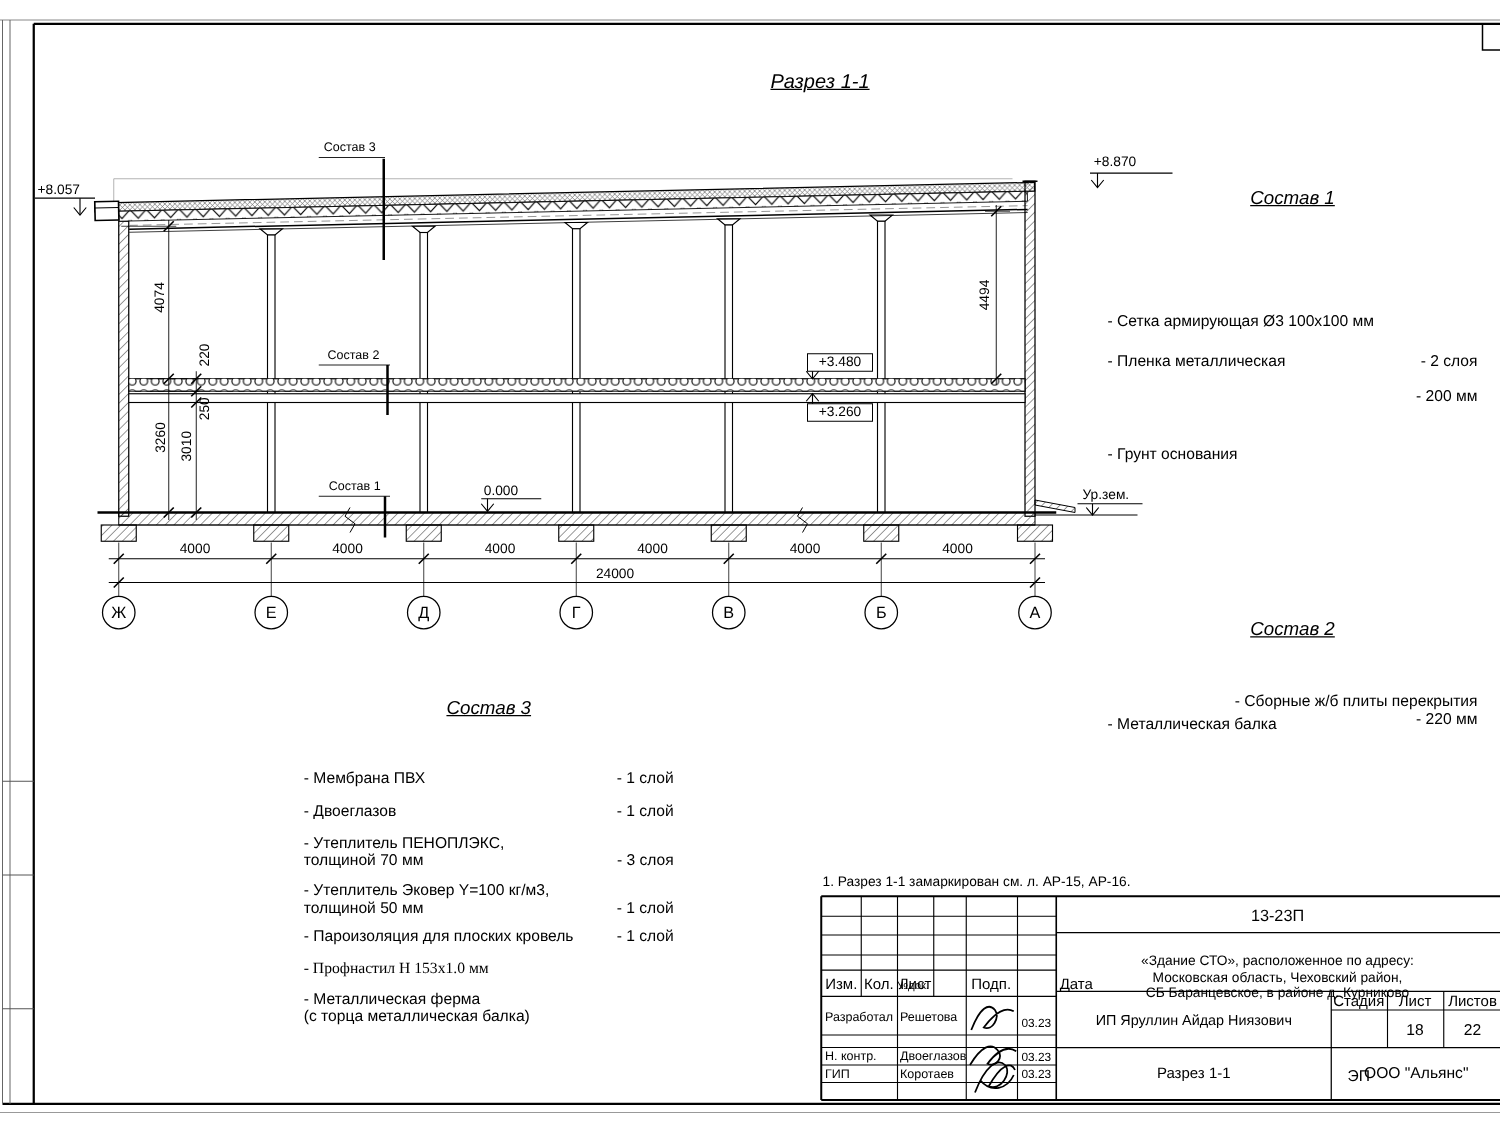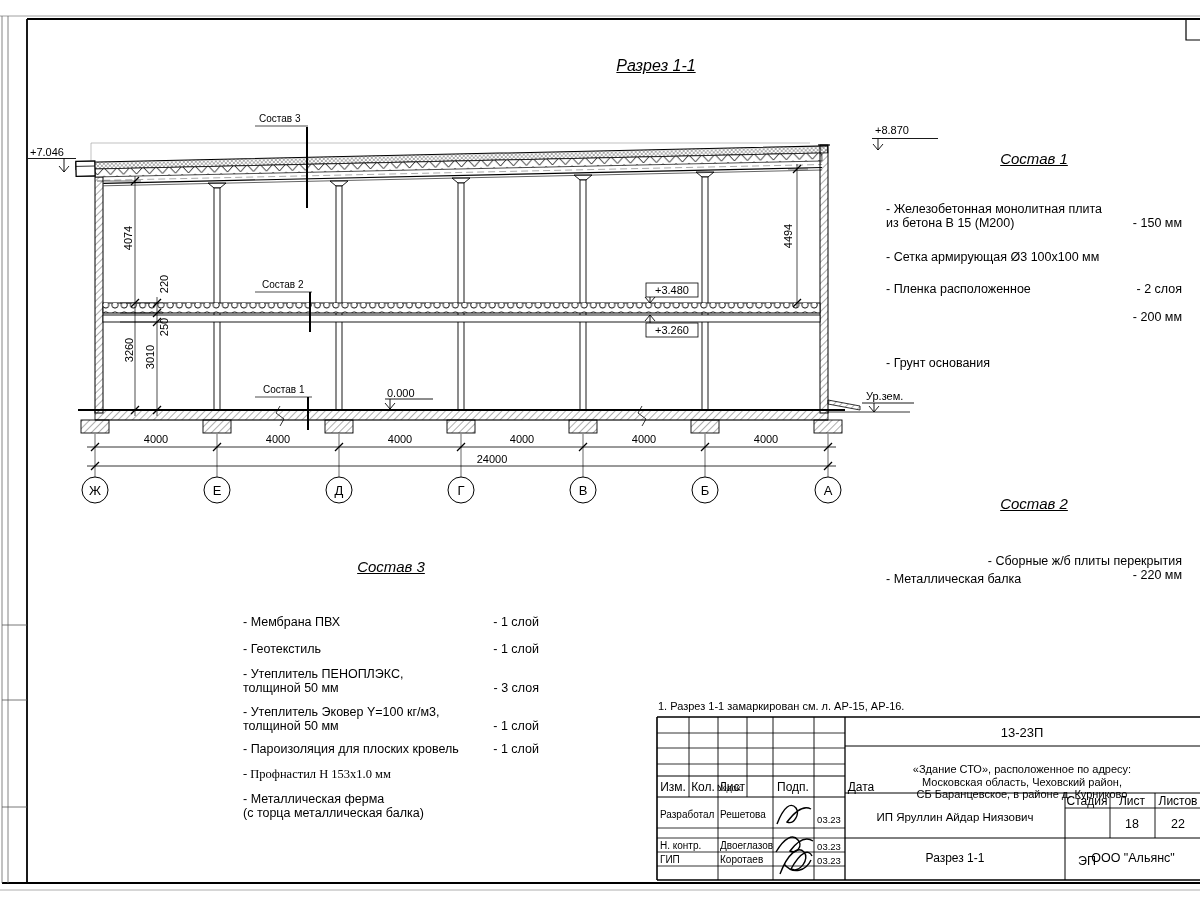--- a/index.html
+++ b/index.html
@@ -223,21 +223,21 @@
 
   <g fill="none" stroke="#000" stroke-width="1.4">
     <path d="M777 824 C784 806 791 802 796 808 C800 814 794 825 787 822 C796 810 804 805 811 809"></path>
     <path d="M776 852 C785 837 793 834 798 840 C803 846 797 854 790 851 C799 839 807 837 813 841"></path>
     <path d="M780 874 C788 853 798 846 804 852 C810 859 800 873 791 869 C801 851 809 849 812 856 M784 864 C793 875 806 871 811 860"></path>
   </g>
 </svg>
 
 <div class="abs ctr maintitle" style="left:656px;top:66px;">Разрез 1-1</div>
 
-<div class="abs elev" style="left:30px;top:146px;">+7.046</div>
+<div class="abs elev" style="left:30px;top:146px;">+8.057</div>
 <div class="abs elev" style="left:875px;top:124px;">+8.870</div>
 <div class="abs ctr elev" style="left:672px;top:290px;">+3.480</div>
 <div class="abs ctr elev" style="left:672px;top:330px;">+3.260</div>
 <div class="abs elev" style="left:387px;top:387px;">0.000</div>
 <div class="abs elev" style="left:866px;top:390px;">Ур.зем.</div>
 
 <div class="abs callout" style="left:259px;top:113px;">Состав 3</div>
 <div class="abs callout" style="left:262px;top:279px;">Состав 2</div>
 <div class="abs callout" style="left:263px;top:384px;">Состав 1</div>
 
@@ -259,31 +259,26 @@
 <div class="abs ctr axis" style="left:95px;top:490px;">Ж</div>
 <div class="abs ctr axis" style="left:217px;top:490px;">Е</div>
 <div class="abs ctr axis" style="left:339px;top:490px;">Д</div>
 <div class="abs ctr axis" style="left:461px;top:490px;">Г</div>
 <div class="abs ctr axis" style="left:583px;top:490px;">В</div>
 <div class="abs ctr axis" style="left:705px;top:490px;">Б</div>
 <div class="abs ctr axis" style="left:828px;top:490px;">А</div>
 
 <div class="comp" style="left:886px;top:148px;height:240px;">
   <div class="hd h-it" style="top:4px;">Состав 1</div>
-  <div class="item" style="top:55px;">
-        <span class="nm">- Железобетонная  монолитная плита
-из бетона В 15 (М200)</span>
-        <span class="val">- 150 мм</span>
-      </div>
   <div class="item" style="top:103px;">
         <span class="nm">- Сетка армирующая Ø3 100x100 мм</span>
         <span class="val"></span>
       </div>
   <div class="item" style="top:135px;">
-        <span class="nm">- Пленка расположенное</span>
+        <span class="nm">- Пленка металлическая</span>
         <span class="val">-  2 слоя</span>
       </div>
   <div class="item" style="top:163px;">
         <span class="val">- 200 мм</span>
       </div>
   <div class="item" style="top:209px;">
         <span class="nm">- Грунт основания</span>
         <span class="val"></span>
       </div>
 </div>
@@ -300,26 +295,26 @@
       </div>
 </div>
 
 <div class="comp" style="left:243px;top:560px;height:270px;">
   <div class="hd h-it" style="top:0px;">Состав 3</div>
   <div class="item" style="top:56px;text-align:right;">
         <span class="nm">- Мембрана ПВХ</span>
         <span class="val">- 1 слой</span>
       </div>
   <div class="item" style="top:83px;">
-        <span class="nm">- Геотекстиль</span>
+        <span class="nm">- Двоеглазов</span>
         <span class="val">- 1 слой</span>
       </div>
   <div class="item" style="top:108px;">
         <span class="nm">- Утеплитель ПЕНОПЛЭКС,
-толщиной 50 мм</span>
+толщиной 70 мм</span>
         <span class="val">- 3 слоя</span>
       </div>
   <div class="item" style="top:146px;">
         <span class="nm">- Утеплитель Эковер Y=100 кг/м3,
 толщиной 50 мм</span>
         <span class="val">- 1 слой</span>
       </div>
   <div class="item" style="top:183px;">
         <span class="nm">- Пароизоляция для плоских кровель</span>
         <span class="val">- 1 слой</span>

